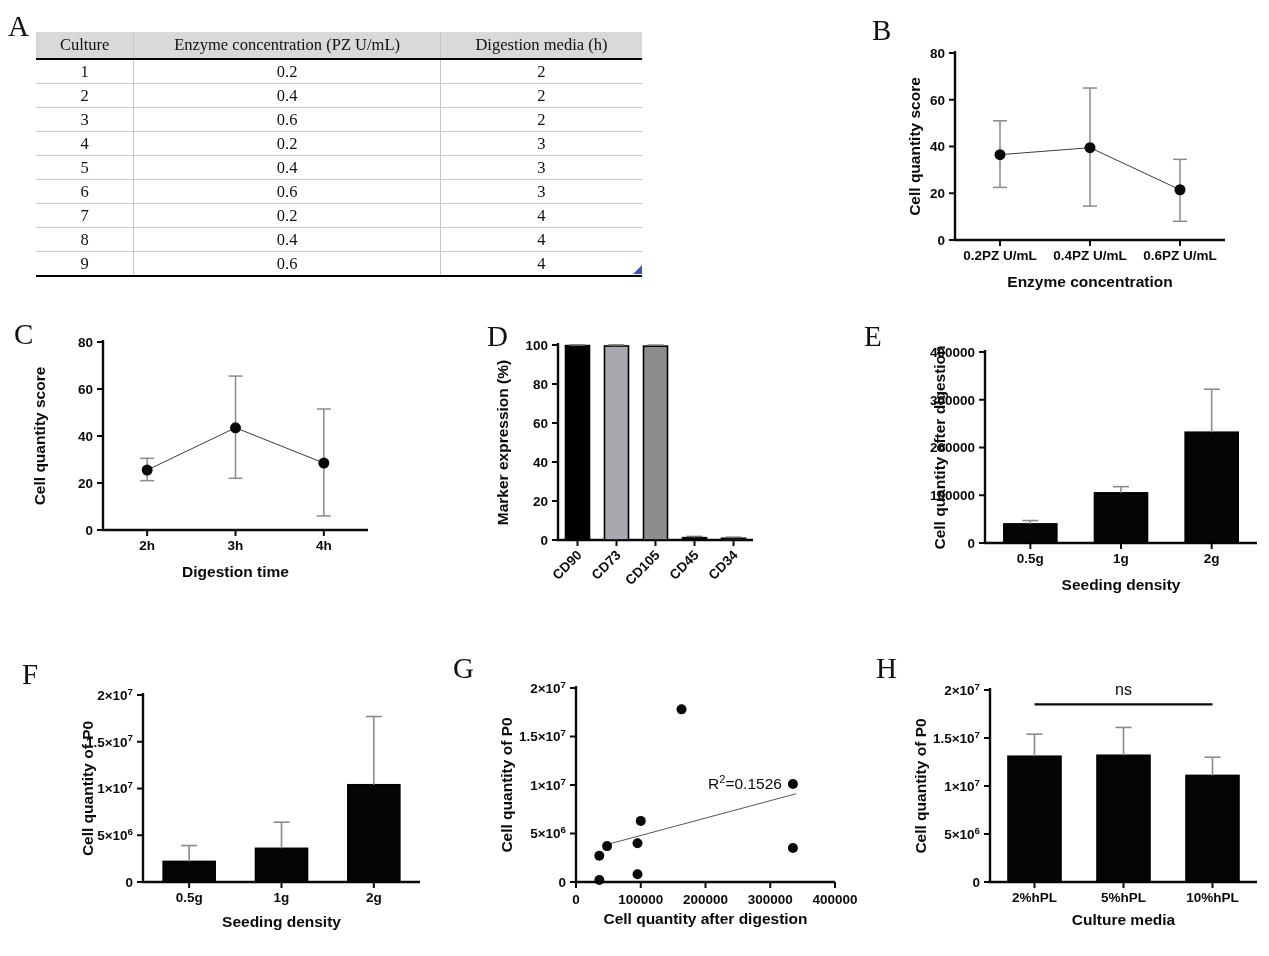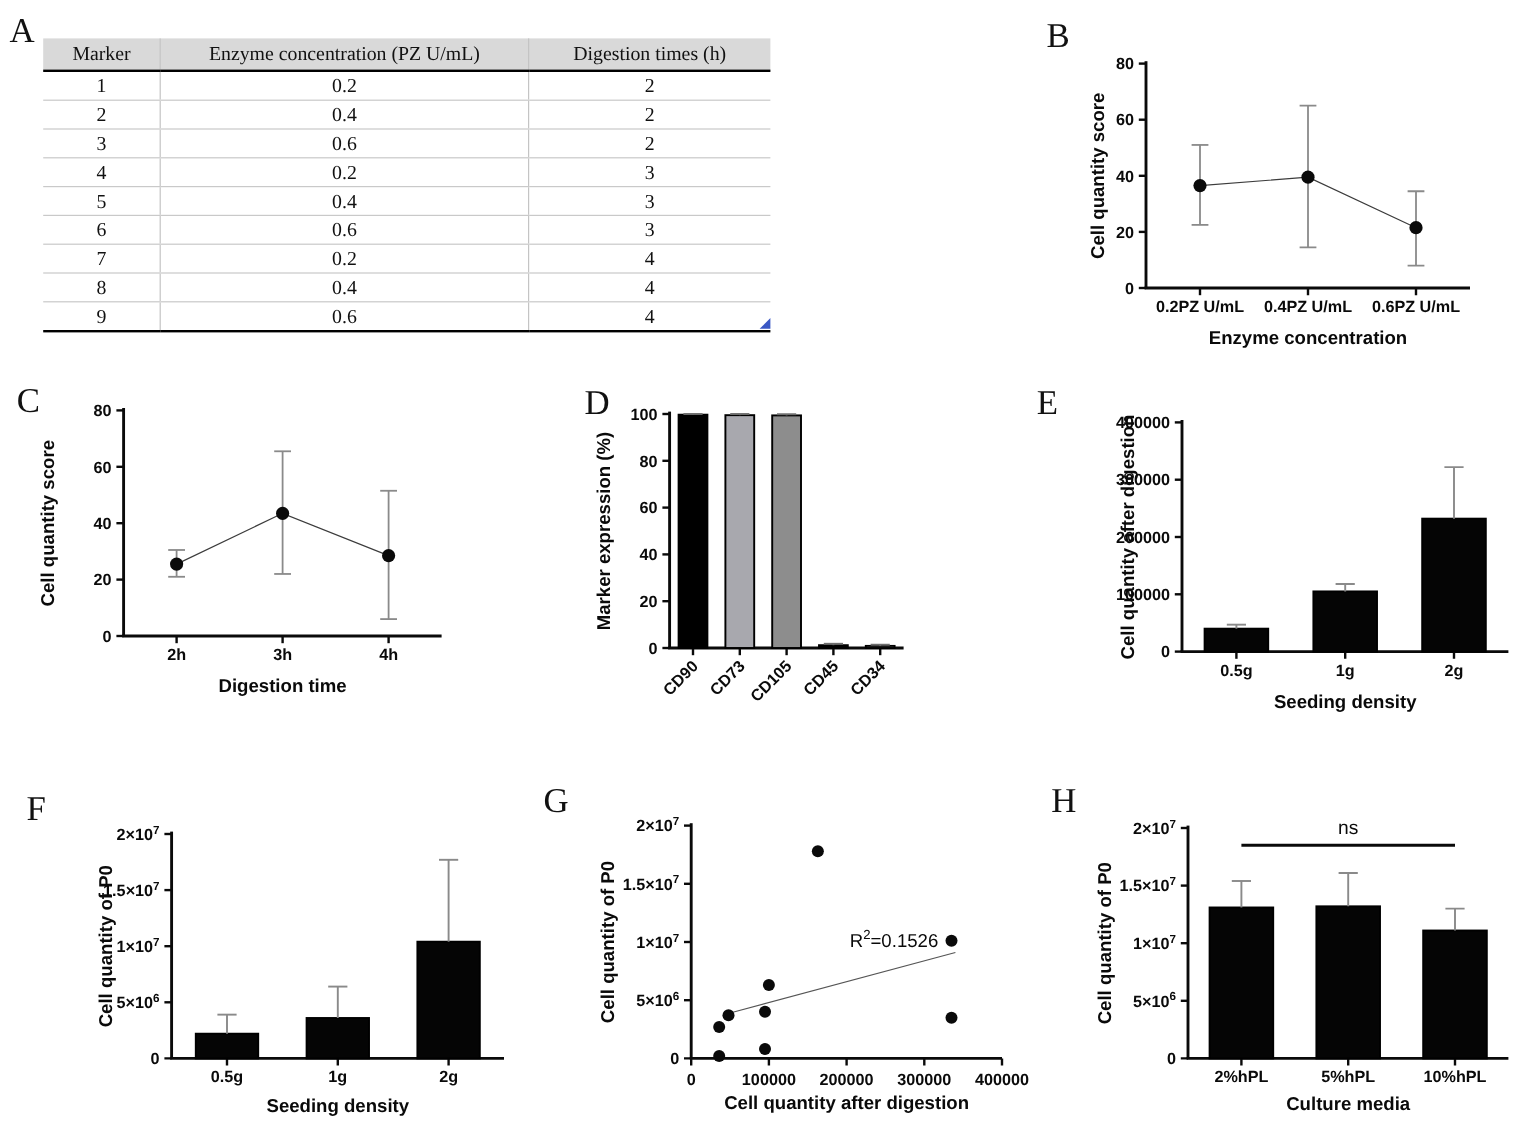--- a/index.html
+++ b/index.html
@@ -37,23 +37,23 @@
   <div class="panel-letter" id="letter-D">D</div>
   <div class="panel-letter" id="letter-E">E</div>
   <div class="panel-letter" id="letter-F">F</div>
   <div class="panel-letter" id="letter-G">G</div>
   <div class="panel-letter" id="letter-H">H</div>
 
   <div class="tablewrap">
     <table>
       <thead>
         <tr>
-          <th class="col-groups">Marker</th>
+          <th class="col-groups">Culture</th>
           <th class="col-enzyme">Enzyme concentration (PZ U/mL)</th>
-          <th class="col-time">Digestion times (h)</th>
+          <th class="col-time">Digestion media (h)</th>
         </tr>
       </thead>
       <tbody id="table-body">
           <tr>
             <td>1</td>
             <td>0.2</td>
             <td>2</td>
           </tr>
           <tr>
             <td>2</td>

